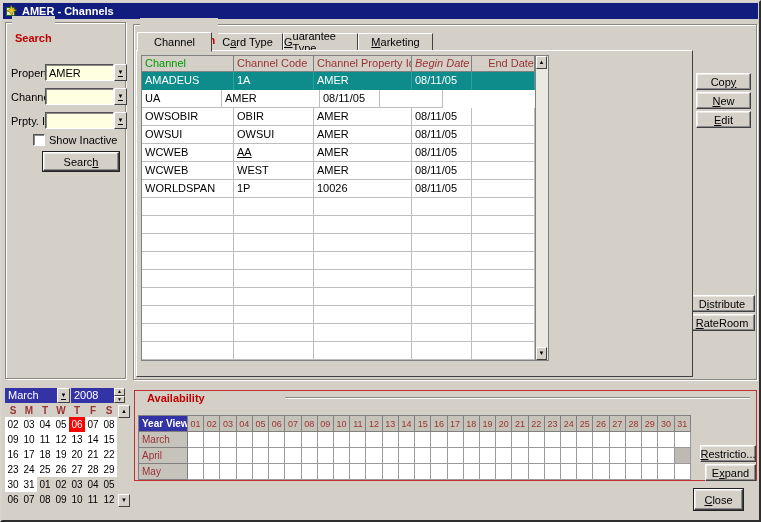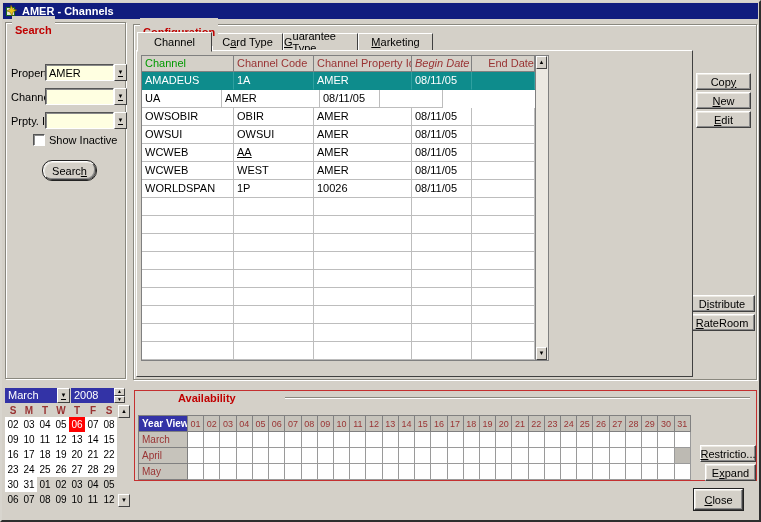--- a/index.html
+++ b/index.html
@@ -16,21 +16,21 @@
     background:var(--titlebar,#101C7E);color:#fff;font-weight:bold;
     display:flex;align-items:center;gap:4px;padding-left:3px;font-size:11px;
   }
   .appicon{width:12px;height:12px;display:inline-block;}
   .group{
     position:absolute;border:1px solid #8a887f;
     box-shadow:inset 1px 1px 0 #fff, 1px 1px 0 #fff;
   }
   .group-title{
     position:absolute;top:-7px;left:6px;background:var(--gray);
-    padding:8px 3px;color:var(--titlered,#C00000);font-weight:bold;white-space:nowrap;z-index:2;
+    padding:16px 3px;color:var(--titlered,#C00000);font-weight:bold;white-space:nowrap;z-index:2;
   }
   
   .btn{
     position:absolute;background:var(--gray);
     border:1px solid;border-color:#fff #404040 #404040 #fff;
     box-shadow:inset -1px -1px 0 #8a8a8a, inset 1px 1px 0 #ece9e2;
     font-family:"Liberation Sans",sans-serif;font-size:11px;color:#000;
     display:flex;align-items:center;justify-content:center;padding:0;cursor:default;
     white-space:nowrap;
   }
@@ -88,21 +88,21 @@
   .thead{display:flex;height:16px;}
   .th{background:var(--gray);border-right:1px solid #808080;border-bottom:1px solid #808080;padding:1px 0 0 3px;overflow:hidden;white-space:nowrap;font-size:11px;}
   .trow{display:flex;height:18px;background:#fff;}
   .td{border-right:1px solid #bdbdbd;border-bottom:1px solid #bdbdbd;padding:2px 0 0 3px;overflow:hidden;white-space:nowrap;font-size:11px;}
   .trow.sel{background:var(--teal,#0E8C8C);color:#fff;}
   .trow.sel .td{border-right-color:#2fa0a0;border-bottom-color:var(--teal);}
   .vscroll{width:13px;background:#ece9e2;border-left:1px solid #808080;position:relative;}
   .vscroll .sbtn{width:11px;}
   
   .avail{position:absolute;left:132px;top:388px;width:623px;height:91px;border:1px solid var(--availred,#C43030);background:var(--gray);}
-  .avail-title{position:absolute;left:10px;top:1px;color:var(--titlered);font-weight:bold;background:var(--gray);padding:0 2px;z-index:2;margin-left:31px;}
+  .avail-title{position:absolute;left:10px;top:1px;color:var(--titlered);font-weight:bold;background:var(--gray);padding:0 2px;z-index:2;}
   .avail-line{position:absolute;left:150px;right:6px;top:6px;height:2px;border-top:1px solid #8a887f;border-bottom:1px solid #fff;}
   .avail-grid{position:absolute;left:3px;top:24px;width:553px;border-left:1px solid #808080;border-top:1px solid #808080;}
   .arow{display:flex;height:16px;}
   .acell-label{width:49px;background:#c6c3bb;color:var(--hdrred);font-size:10px;padding:2px 0 0 3px;border-right:1px solid #808080;border-bottom:1px solid #808080;white-space:nowrap;overflow:hidden;}
   .acell-label.yv{background:var(--navy);color:#fff;font-weight:bold;}
   .acell-day{flex:1 1 0;background:#c6c3bb;color:var(--hdrred);font-size:9px;text-align:center;padding-top:3px;border-right:1px solid #808080;border-bottom:1px solid #808080;overflow:hidden;}
   .acell{flex:1 1 0;background:#fff;border-right:1px solid #9a9a9a;border-bottom:1px solid #9a9a9a;}
   .acell.gray{background:#bdbab3;}
 </style>
 </head>
@@ -143,21 +143,21 @@
           <input class="field" style="">
           <span class="combo">
             <span class="arr">▼</span>
           </span>
         </div>
       </div>
     <div class="chkrow">
       <span class="chk"></span>
       <span>Show Inactive</span>
     </div>
-    <button class="btn btn-default" id="search-btn" style="left:37px;top:138px;width:53px;height:19px;border-radius:9px;">
+    <button class="btn btn-default" id="search-btn" style="left:37px;top:129px;width:76px;height:19px;">
         <span>Searc</span>
         <u>h</u>
       </button>
   </div>
 
   <div class="cal">
     <div class="cal-month">March</div>
     <div class="mbtn" style="left:54px;">
         <span class="arr">▼</span>
       </div>

